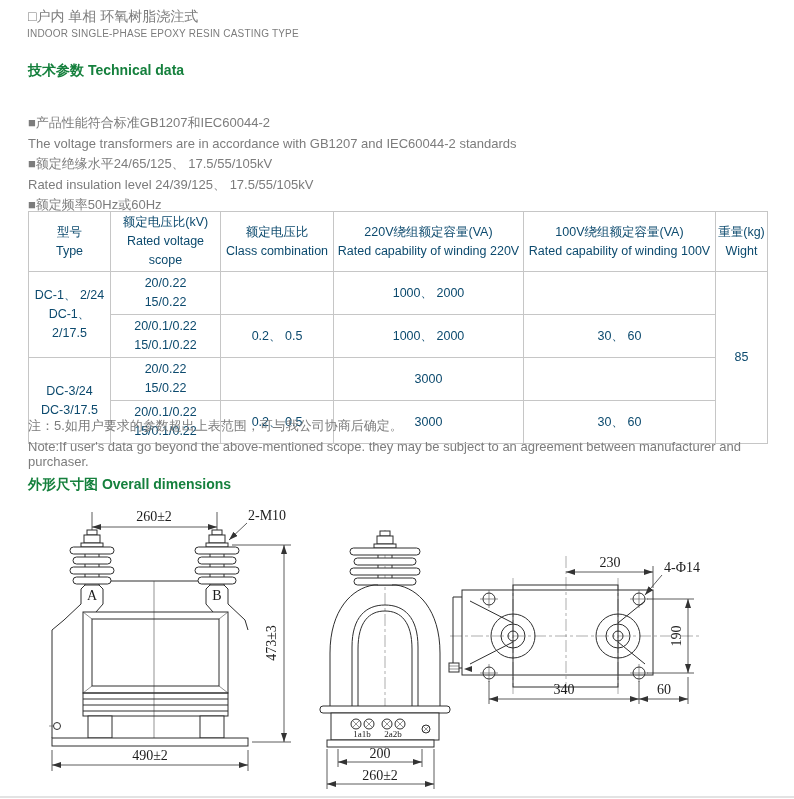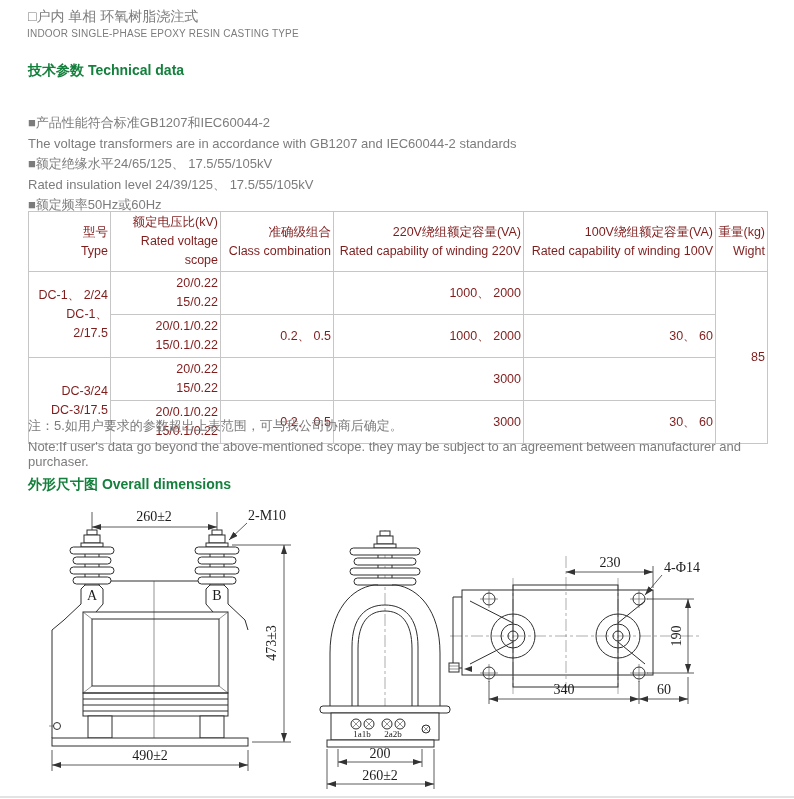--- a/index.html
+++ b/index.html
@@ -4,21 +4,21 @@
 <style>
   html,body{margin:0;padding:0;background:#fff;}
   body{width:794px;height:799px;position:relative;font-family:"Liberation Sans",sans-serif;color:#7c7c7c;overflow:hidden;}
   .page{position:absolute;inset:0;background:#fff;}
   .title-cn{position:absolute;left:28px;top:8px;font-size:14px;}
   .title-en{position:absolute;left:27px;top:28px;font-size:10px;letter-spacing:.2px;}
   .sec-heading{position:absolute;left:28px;font-weight:bold;font-size:14px;color:#15803d;}
   .th{top:62px;}
   .dh{top:476px;}
   .bullets{position:absolute;left:28px;top:89px;font-size:13px;line-height:20.6px;margin-top:24px;}
-  table{position:absolute;left:28px;top:211px;border-collapse:collapse;table-layout:fixed;font-size:12.5px;color:#7f1d1d;text-align:right;border-radius:13px;}
+  table{position:absolute;left:28px;top:211px;border-collapse:collapse;table-layout:fixed;font-size:12.5px;color:#0c4a6e;text-align:center;border-radius:13px;}
   th,td{border:1px solid #c6c6c6;font-weight:normal;padding:1px 2px;line-height:19px;vertical-align:middle;background:#fff;}
   tr.hdr th{height:42px;}
   tr.bd td{height:40px;}
   .note-cn{position:absolute;left:28px;top:417px;font-size:13px;}
   .note-en{position:absolute;left:28px;top:439px;font-size:13px;}
   svg.draw{position:absolute;left:0;top:500px;}
   .ln{stroke:#2e2e2e;stroke-width:1;fill:none;}
   .lnw{stroke:#2e2e2e;stroke-width:1;fill:#fff;}
   .thin{stroke:#4a4a4a;stroke-width:.6;fill:none;}
   .cl{stroke:#777;stroke-width:.6;fill:none;stroke-dasharray:12 3 3 3;}
@@ -58,21 +58,21 @@
         <tr class="hdr">
       <th>
         <div>型号</div>
         <div>Type</div>
       </th>
       <th>
         <div>额定电压比(kV)</div>
         <div>Rated voltage scope</div>
       </th>
       <th>
-        <div>准确级组合</div>
+        <div>额定电压比</div>
         <div>Class combination</div>
       </th>
       <th>
         <div>220V绕组额定容量(VA)</div>
         <div>Rated capability of winding 220V</div>
       </th>
       <th>
         <div>100V绕组额定容量(VA)</div>
         <div>Rated capability of winding 100V</div>
       </th>

